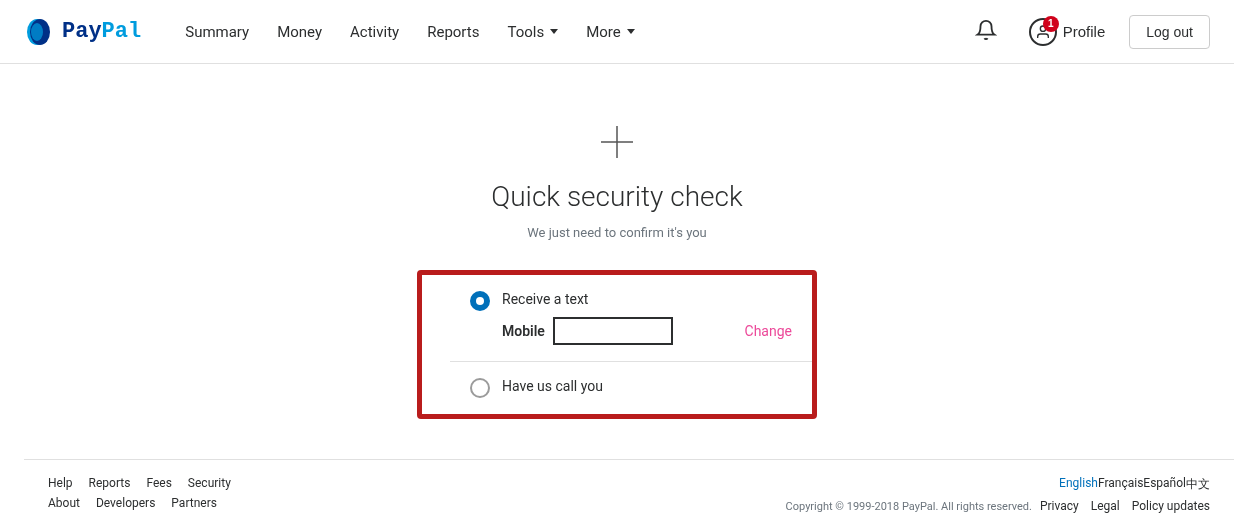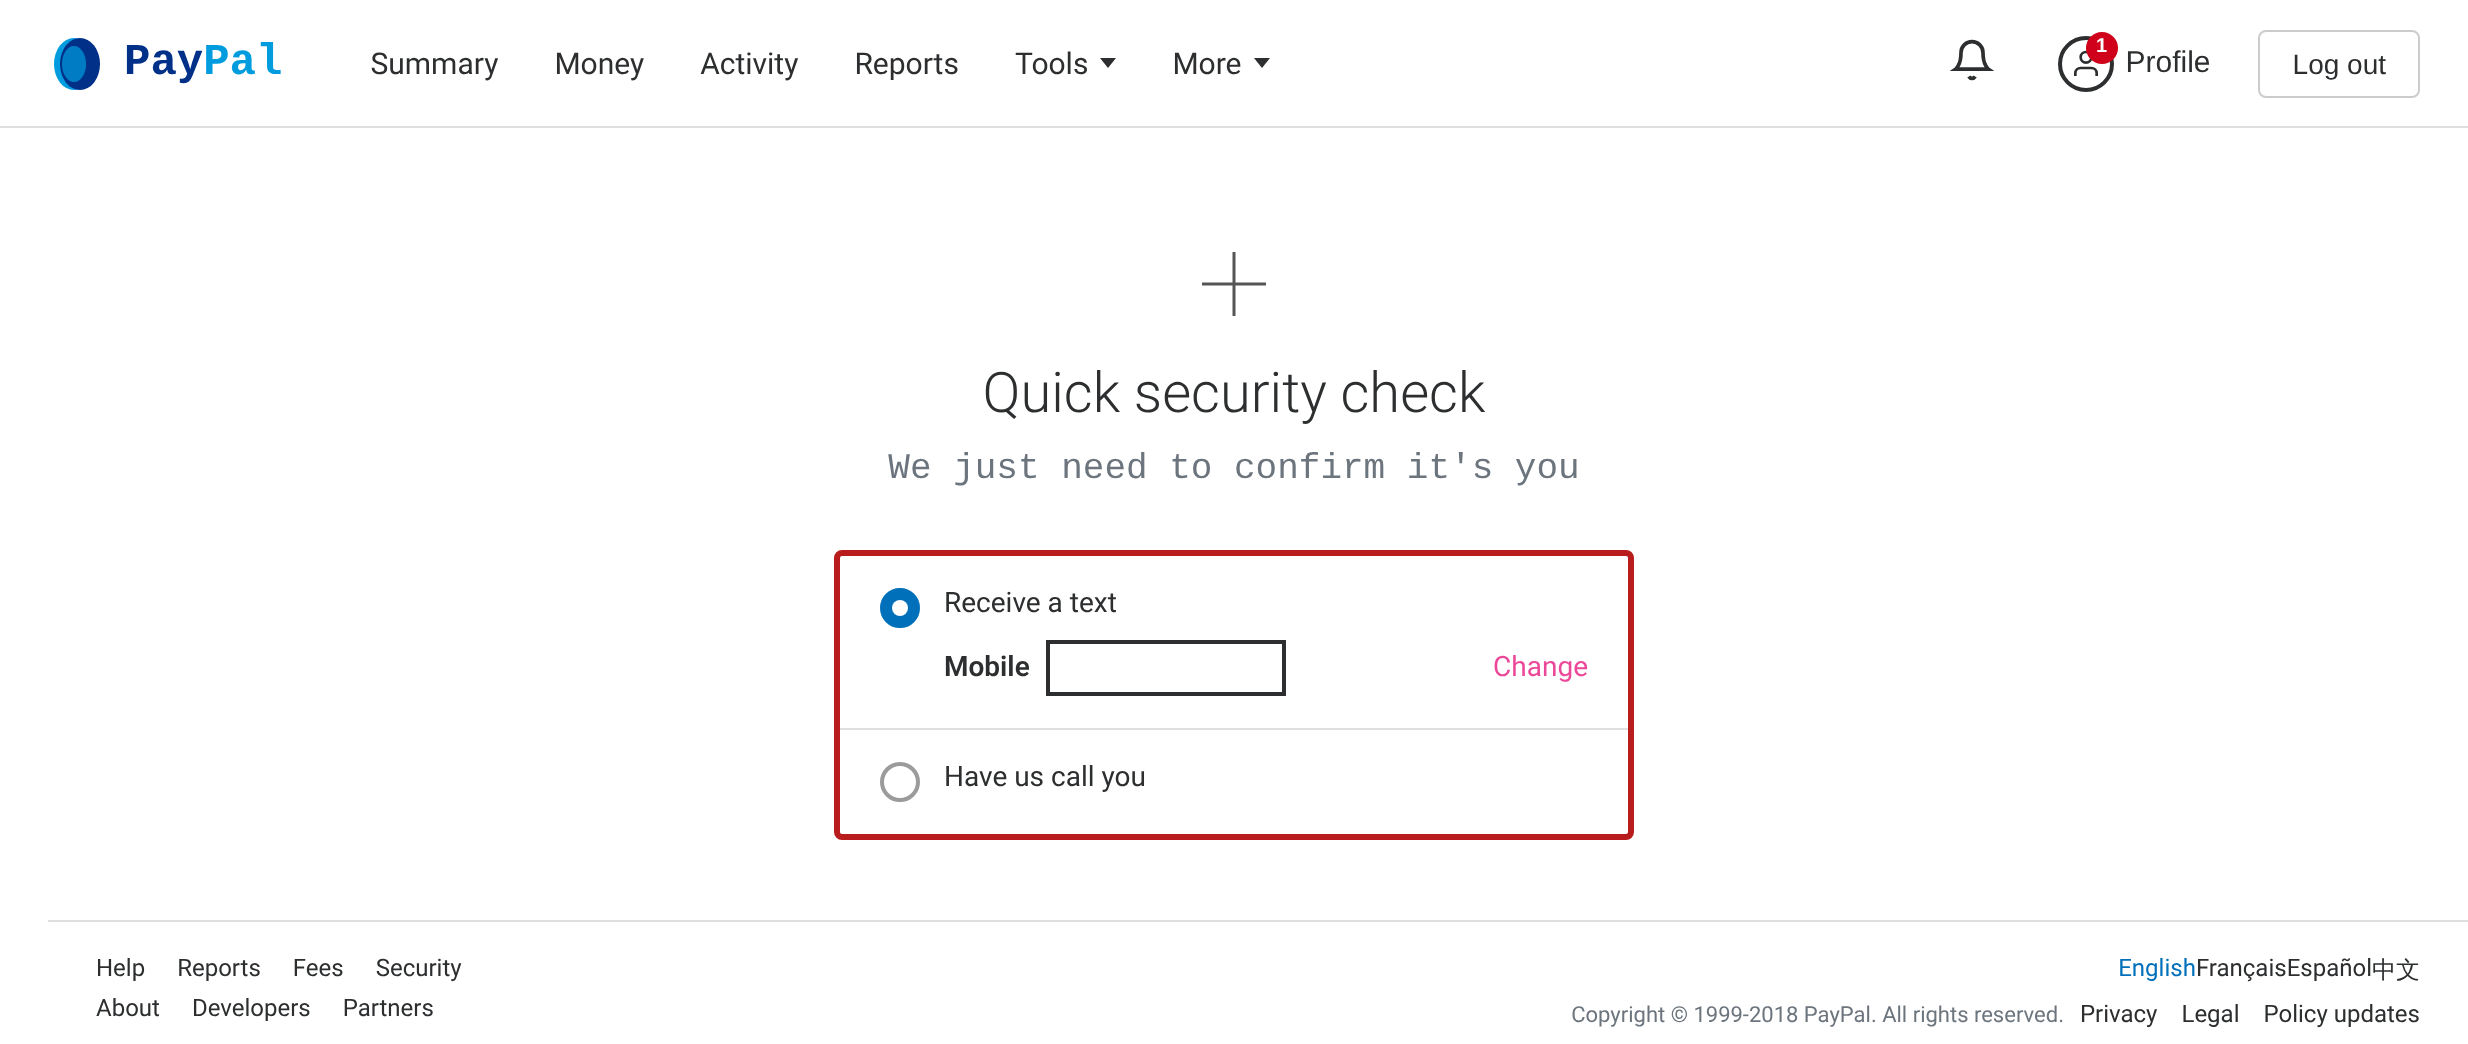--- a/index.html
+++ b/index.html
@@ -156,31 +156,31 @@
     }
 
     .page-title {
       font-size: 28px;
       font-weight: 300;
       color: #2c2e2f;
       margin-bottom: 12px;
     }
 
     .page-subtitle {
-      font-size: 18px;
+      font-size: 13px;
       color: #6c757d;
       margin-bottom: 30px;
-      font-family: Liberation Mono, monospace;
     }
 
     .security-card {
       width: 400px;
-      border: 3px solid #b91c1c;
+      border: 5px solid #b91c1c;
       border-radius: 4px;
       background: #fff;
+      padding-left: 28px;
     }
 
     .option-row {
       padding: 16px 20px;
       display: flex;
       align-items: flex-start;
       gap: 12px;
       border-bottom: 1px solid #e0e0e0;
     }
 

